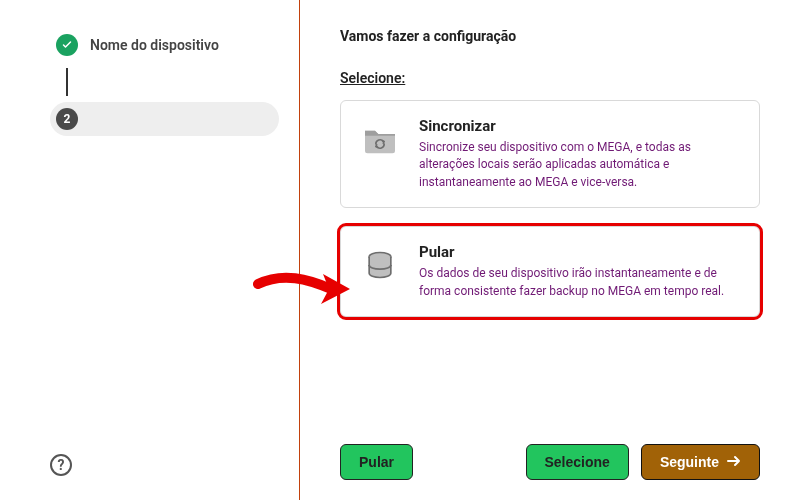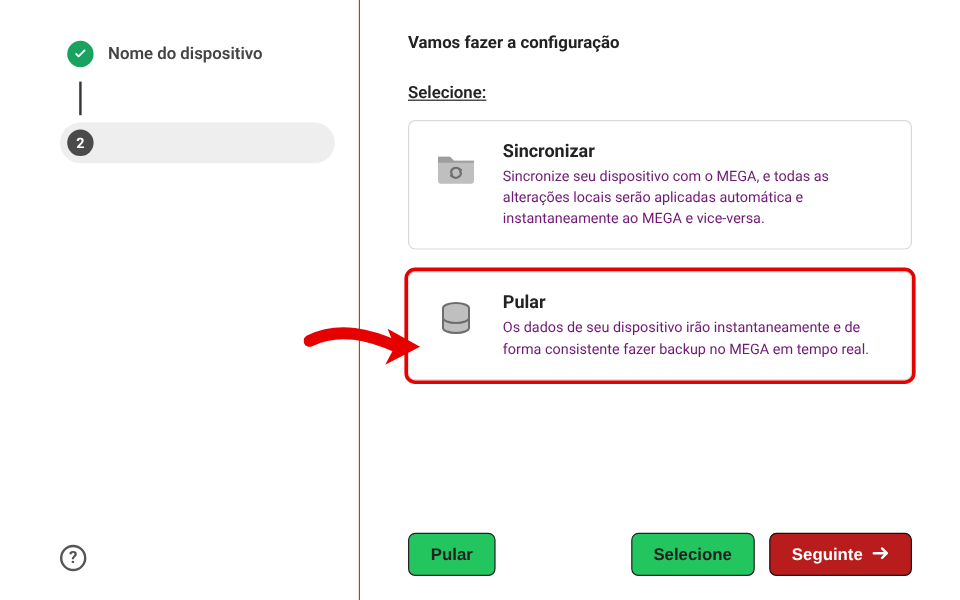--- a/index.html
+++ b/index.html
@@ -125,21 +125,21 @@
     font-weight: 600;
     padding: 9px 18px;
     border-radius: 6px;
     cursor: pointer;
     border: 1.5px solid #222;
     background: #22c55e;
     color: #222;
     display: inline-flex; align-items: center; gap: 8px;
   }
   .btn-primary {
-    background: #b91c1c; color: #fff; border-color: #111;
+    background: #a16207; color: #fff; border-color: #111;
   }
   .arrow-annot {
     position: absolute;
     left: 253px; top: 264px;
     pointer-events: none;
   }
 </style>
 </head>
 <body>
 

